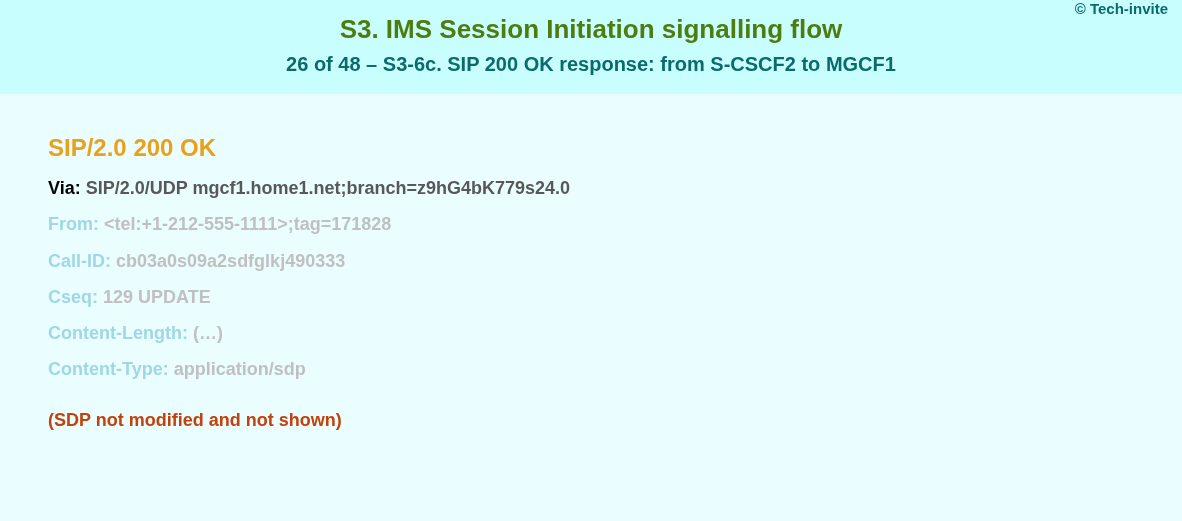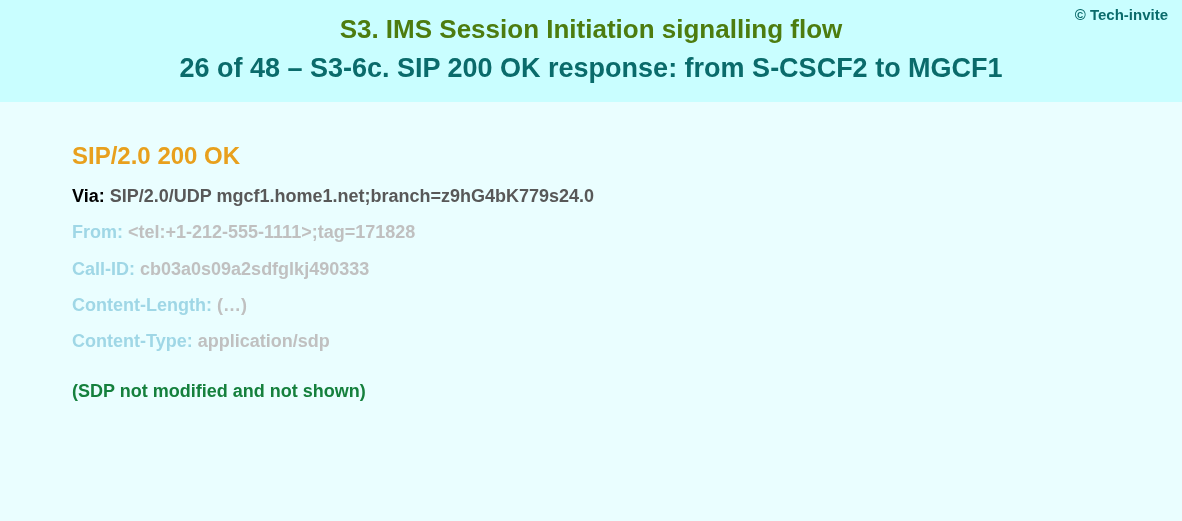--- a/index.html
+++ b/index.html
@@ -12,75 +12,76 @@
   }
   .header {
     background: #c9feff;
     width: 100%;
     padding: 14px 20px 18px 20px;
     text-align: center;
     position: relative;
   }
   .copyright {
     position: absolute;
-    top: 6px;
+    top: 0;
     right: 14px;
     font-size: 15px;
     font-weight: bold;
     color: #0a6b6b;
   }
   .title {
     color: #4d7c0f;
     font-size: 26px;
     font-weight: bold;
     margin-bottom: 8px;
   }
   .subtitle {
     color: #0a6b6b;
-    font-size: 27px;
+    font-size: 20px;
     font-weight: bold;
   }
   .content {
-    padding: 40px 46px 20px 72px;
+    padding: 40px 46px 20px 48px;
   }
   .status-line {
     color: #e8a01d;
     font-size: 24px;
     font-weight: bold;
     margin-bottom: 14px;
   }
   .header-row {
     font-size: 18px;
     font-weight: bold;
     margin-bottom: 12px;
     line-height: 1.35;
   }
   .h-name-strong { color: #000000; }
   .h-val-strong  { color: #585858; }
   .h-name-dim    { color: #9fd7e6; }
   .h-val-dim     { color: #c0c0c0; }
   .sdp-note {
-    color: #15803d;
+    color: #c2410c;
     font-size: 18px;
     font-weight: bold;
     margin-top: 28px;
   }
 </style>
 </head>
 <body>
 
 <div class="header">
   <div class="copyright">© Tech-invite</div>
   <div class="title">S3. IMS Session Initiation signalling flow</div>
   <div class="subtitle">26 of 48 – S3-6c. SIP 200 OK response: from S-CSCF2 to MGCF1</div>
 </div>
 
 <div class="content">
   <div class="status-line">SIP/2.0 200 OK</div>
   <div id="headers-container">
       <div class="header-row"><span class="h-name-strong">Via</span><span class="h-name-strong">: </span><span class="h-val-strong">SIP/2.0/UDP mgcf1.home1.net;branch=z9hG4bK779s24.0</span></div>
       <div class="header-row"><span class="h-name-dim">From</span><span class="h-name-dim">: </span><span class="h-val-dim">&lt;tel:+1-212-555-1111&gt;;tag=171828</span></div>
       <div class="header-row"><span class="h-name-dim">Call-ID</span><span class="h-name-dim">: </span><span class="h-val-dim">cb03a0s09a2sdfglkj490333</span></div>
+      <div class="header-row"><span class="h-name-dim">Cseq</span><span class="h-name-dim">: </span><span class="h-val-dim">129 UPDATE</span></div>
       <div class="header-row"><span class="h-name-dim">Content-Length</span><span class="h-name-dim">: </span><span class="h-val-dim">(…)</span></div>
       <div class="header-row"><span class="h-name-dim">Content-Type</span><span class="h-name-dim">: </span><span class="h-val-dim">application/sdp</span></div>
     </div>
   <div class="sdp-note">(SDP not modified and not shown)</div>
 </div>
 
 </body></html>

